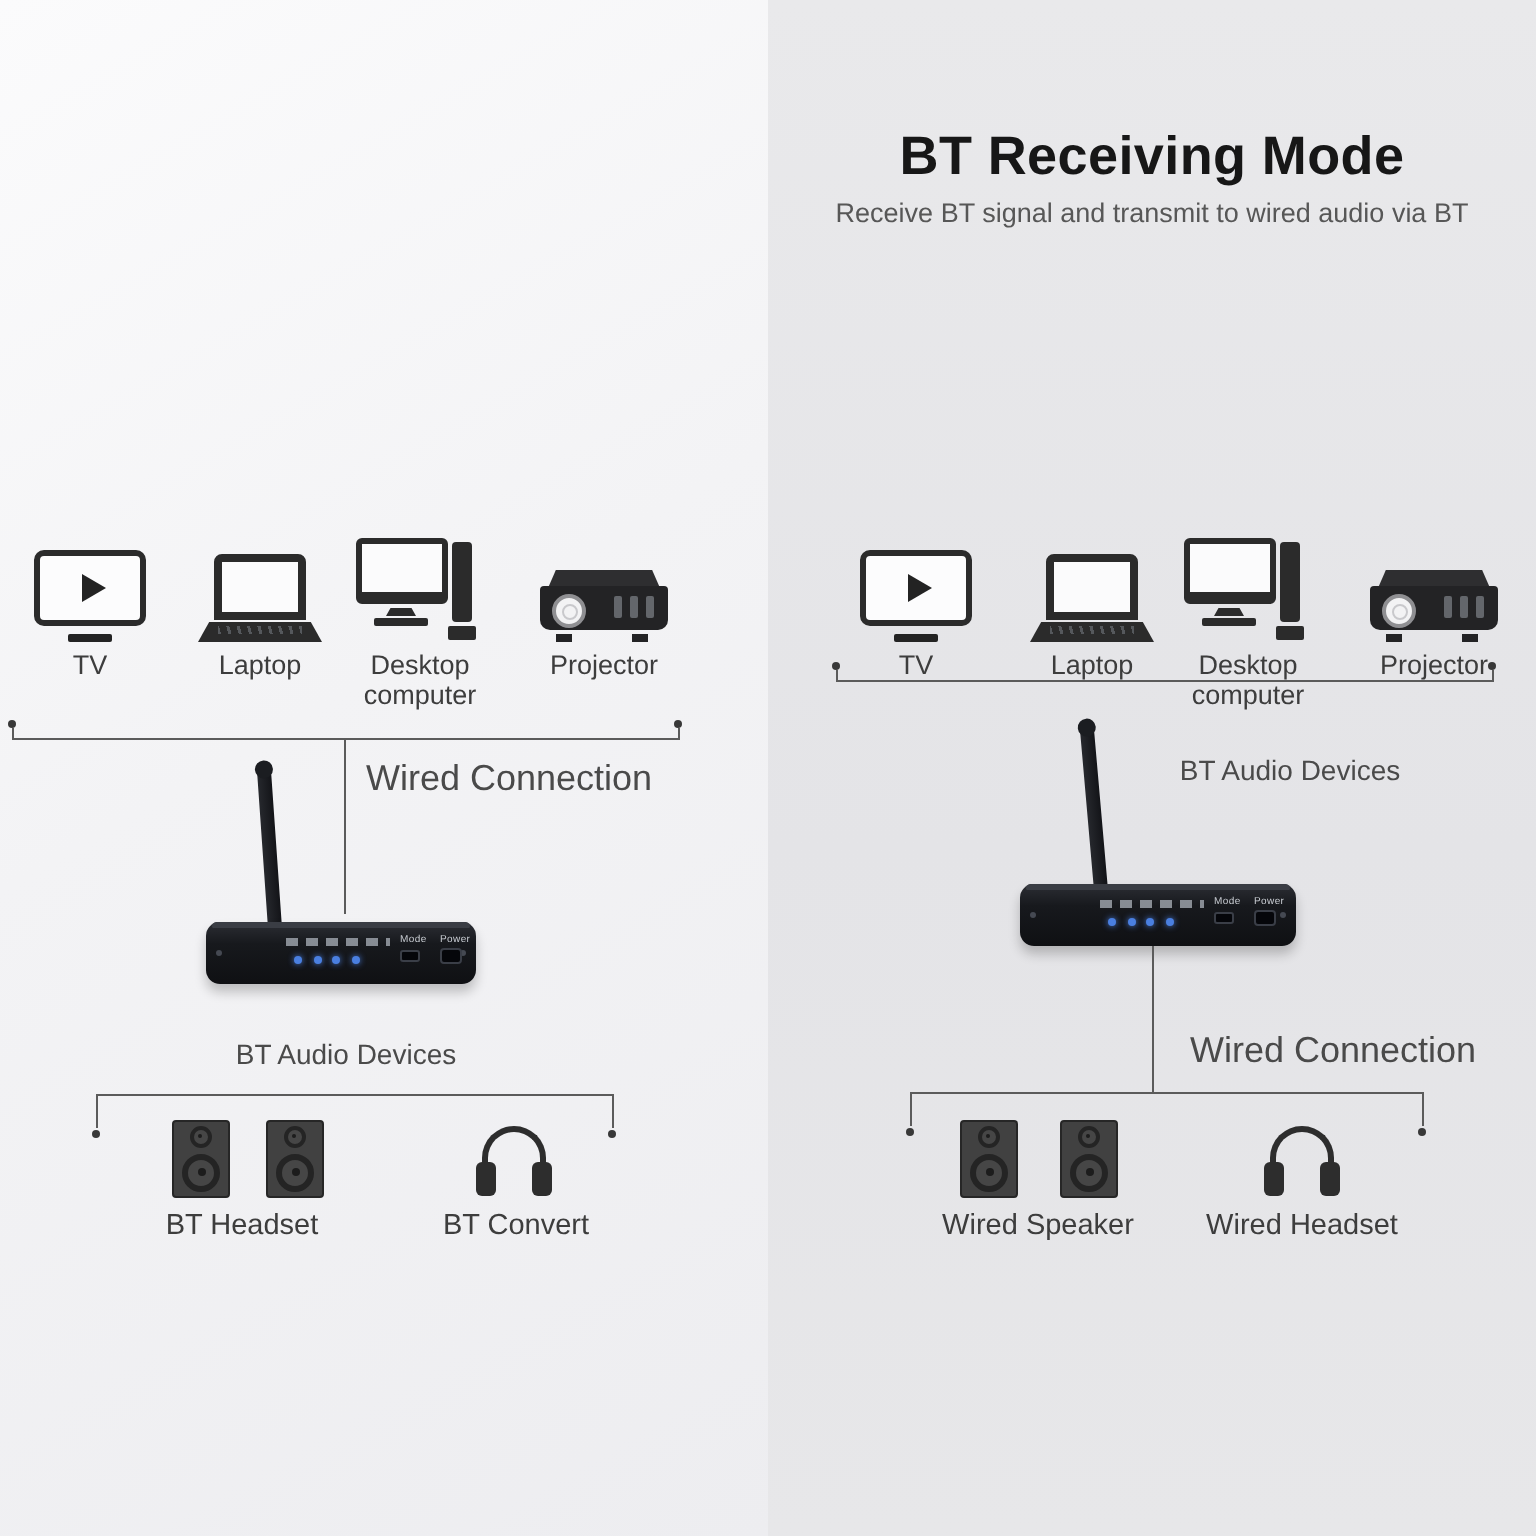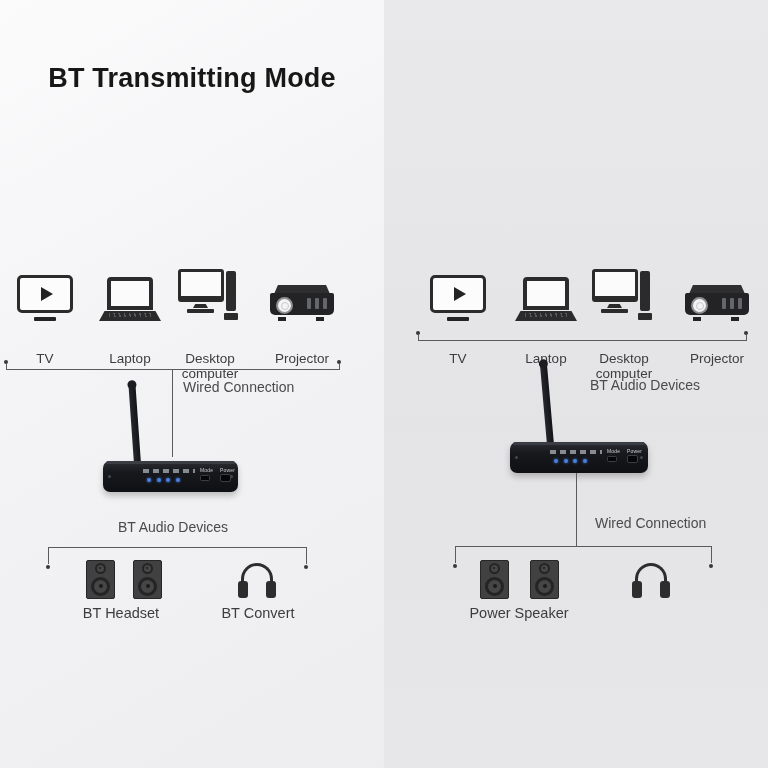--- a/index.html
+++ b/index.html
@@ -11,21 +11,21 @@
   .panel { position:absolute; top:0; width:384px; height:768px; }
   .panel.left  { left:0;  background:linear-gradient(150deg,#fbfbfc 0%,#f3f3f5 45%,#ededf0 100%); }
   .panel.right { left:384px; background:linear-gradient(180deg,#e9e9eb 0%,#e4e4e7 55%,#e7e7e9 100%); }
 
   .panel-title { position:absolute; top:63px; left:0; right:0; text-align:center;
                  font-size:27px; font-weight:bold; color:#171717; letter-spacing:.2px; }
   .panel-subtitle { position:absolute; top:99px; left:0; right:0; text-align:center;
                     font-size:13.5px; color:#575757; }
 
   
-  .src-cell { position:absolute; top:271px; display:flex; flex-direction:column; align-items:center;gap:26px; }
+  .src-cell { position:absolute; top:271px; display:flex; flex-direction:column; align-items:center; }
   .icon-box { height:50px; display:flex; align-items:flex-end; justify-content:center; }
   .dev-label { font-size:13.5px; color:#3d3d3d; text-align:center; margin-top:5px; line-height:1.08; }
 
   
   .icon-tv { position:relative; width:56px; height:46px; }
   .tv-screen { position:absolute; left:0; top:0; width:56px; height:38px; border:3.5px solid #2b2b2b;
                border-radius:5px; background:#fcfcfd; }
   .tv-play { position:absolute; left:24px; top:12px; width:0; height:0;
              border-left:12px solid #232323; border-top:7.5px solid transparent; border-bottom:7.5px solid transparent; }
   .tv-stand { position:absolute; left:17px; top:42px; width:22px; height:3.5px; background:#232323; border-radius:1px; }
@@ -61,21 +61,21 @@
   .pj-slits { position:absolute; right:8px; top:17px; display:flex; gap:3.5px; }
   .pj-slits i { width:4.5px; height:11px; background:#63666b; border-radius:1px; }
   .pj-foot { position:absolute; bottom:0; width:8px; height:4px; background:#232325; }
   .pj-foot.l { left:9px; } .pj-foot.r { right:11px; }
 
   
   .h-line { position:absolute; height:1px; background:#5b5b5b; }
   .v-line { position:absolute; width:1px; background:#5b5b5b; }
   .tick { position:absolute; width:1px; background:#5b5b5b; }
   .end-dot { position:absolute; width:4px; height:4px; border-radius:50%; background:#383838; }
-  .conn-label { position:absolute; font-size:14px; color:#4a4a4a; }
+  .conn-label { position:absolute; font-size:18px; color:#4a4a4a; }
   .section-label { position:absolute; font-size:14px; color:#4a4a4a; text-align:center; }
 
   
   .bt-device { position:absolute; }
   .bt-antenna { position:absolute; width:7px; background:linear-gradient(90deg,#26282d,#131418);
                 border-radius:4px 4px 2px 2px; transform-origin:50% 100%; }
   .bt-antenna::before { content:""; position:absolute; top:-4px; left:-1px; width:9px; height:9px;
                 border-radius:50%; background:#1b1d21; }
   .bt-body { position:absolute; left:0; top:0; width:100%; height:31px;
              background:linear-gradient(180deg,#2c2e34 0%,#17191d 35%,#0f1013 100%);
@@ -112,21 +112,20 @@
   .hs-cup { position:absolute; bottom:0; width:10px; height:17px; background:#2d2d2d; border-radius:3px; }
   .hs-cup.l { left:0; } .hs-cup.r { right:0; }
   .out-label { position:absolute; font-size:14.5px; color:#3d3d3d; text-align:center; }
 </style>
 </head>
 <body>
 
 <div class="canvas">
 
   <div class="panel left">
-    <div class="panel-title">BT Transmitting Mode</div>
 
     <div class="src-cell" style="left:8px; width:74px;">
       <div class="icon-box">
         <div class="icon-tv">
           <div class="tv-screen"></div>
           <div class="tv-play"></div>
           <div class="tv-stand"></div>
         </div>
       </div>
       <div class="dev-label">TV</div>
@@ -215,20 +214,22 @@
     <div class="headset" style="left:238px; top:563px;">
       <div class="hs-band"></div>
       <div class="hs-cup l"></div>
       <div class="hs-cup r"></div>
     </div>
     <div class="out-label" style="left:51px; top:605px; width:140px;">BT Headset</div>
     <div class="out-label" style="left:188px; top:605px; width:140px;">BT Convert</div>
   </div>
 
   <div class="panel right">
+    <div class="panel-title">BT Receiving Mode</div>
+    <div class="panel-subtitle">Receive BT signal and transmit to wired audio via BT</div>
 
     <div class="src-cell" style="left:37px; width:74px;">
       <div class="icon-box">
         <div class="icon-tv">
           <div class="tv-screen"></div>
           <div class="tv-play"></div>
           <div class="tv-stand"></div>
         </div>
       </div>
       <div class="dev-label">TV</div>
@@ -313,15 +314,16 @@
     </div>
     <div class="speaker" style="left:146px; top:560px;">
       <div class="spk-tweeter"></div>
         <div class="spk-woofer"></div>
     </div>
     <div class="headset" style="left:248px; top:563px;">
       <div class="hs-band"></div>
       <div class="hs-cup l"></div>
       <div class="hs-cup r"></div>
     </div>
-    <div class="out-label" style="left:55px; top:605px; width:160px;">Power Speaker</div>
+    <div class="out-label" style="left:55px; top:605px; width:160px;">Wired Speaker</div>
+    <div class="out-label" style="left:187px; top:605px; width:160px;">Wired Headset</div>
   </div>
 </div>
 
 </body></html>

